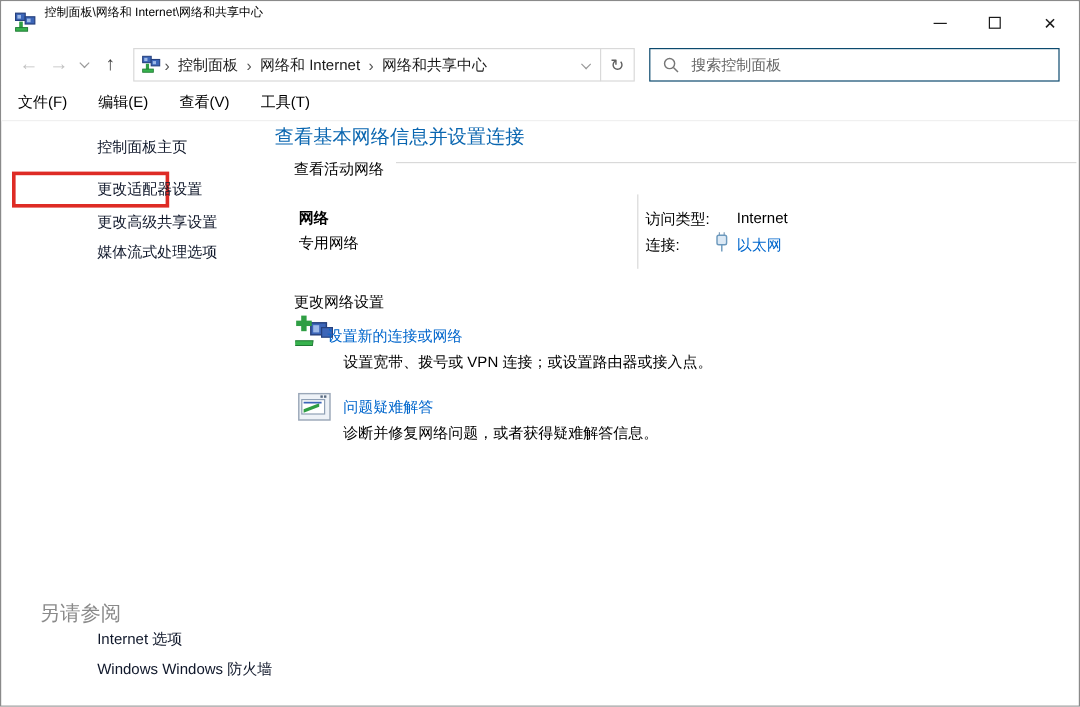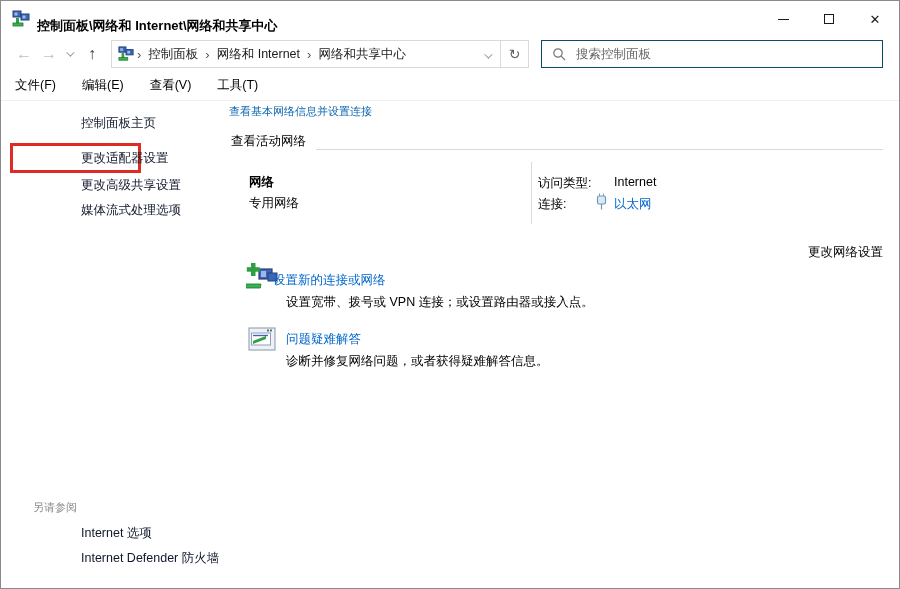--- a/index.html
+++ b/index.html
@@ -5,21 +5,21 @@
   * { margin:0; padding:0; box-sizing:border-box; }
   html,body { background:#fff; }
   body { font-family:"Liberation Sans","DejaVu Sans",sans-serif; }
   .window{
     position:relative; width:900px; height:589px; background:#fff;
     border:1px solid #8a8a8a; overflow:hidden;
   }
   
   .titlebar{ position:absolute; left:0; top:0; width:100%; height:36px; background:#fff; }
   .titlebar .app-icon{ position:absolute; left:11px; top:9px; }
-  .titlebar .title{ position:absolute; left:36px; top:16px; font-size:13px; color:#000; white-space:nowrap;font-weight:bold; }
+  .titlebar .title{ position:absolute; left:36px; top:2px; font-size:10px; color:#000; white-space:nowrap; }
   .win-controls{ position:absolute; right:1px; top:0; height:36px; display:flex; }
   .win-btn{ width:46px; height:36px; display:flex; align-items:center; justify-content:center; }
   .glyph-min{ width:11px; height:1px; background:#1a1a1a; }
   .glyph-max{ width:10px; height:10px; border:1px solid #1a1a1a; }
   .glyph-close{ font-size:13px; color:#1a1a1a; line-height:1; }
   
   .toolbar{ position:absolute; left:0; top:36px; width:100%; height:34px; background:#fff; }
   .nav-btn{ position:absolute; top:0; height:34px; display:flex; align-items:center; justify-content:center; font-size:16px; }
   .nav-back{ left:10px; width:26px; color:#c0c0c0; }
   .nav-fwd{ left:36px; width:24px; color:#c0c0c0; }
@@ -49,25 +49,25 @@
   .searchbox input::placeholder{ color:#666; }
   
   .menubar{
     position:absolute; left:0; top:70px; width:100%; height:30px;
     display:flex; align-items:center; padding-left:14px; gap:26px;
     border-bottom:1px solid #f0f0f0; background:#fff;
   }
   .menu-item{ font-size:12.5px; color:#000; }
   
   .side-link{ position:absolute; font-size:12.5px; color:#0f172a; white-space:nowrap; cursor:pointer;margin-left:48px; }
-  .side-gray{ position:absolute; font-size:11px; color:#8a8a8a; white-space:nowrap; }
+  .side-gray{ position:absolute; font-size:17px; color:#8a8a8a; white-space:nowrap; }
   .red-box{ position:absolute; left:9px; top:142px; width:131px; height:30px; border:3px solid #de2b25; }
   
-  .main-title{ position:absolute; left:228px; top:103px; font-size:11px; color:#0a66b0; white-space:nowrap; }
-  .sec-row{ position:absolute; left:230px; width:652px; display:flex; align-items:flex-end; }
+  .main-title{ position:absolute; left:228px; top:103px; font-size:16px; color:#0a66b0; white-space:nowrap; }
+  .sec-row{ position:absolute; left:244px; width:652px; display:flex; align-items:flex-start; }
   .sec-label{ font-size:12.5px; color:#000; white-space:nowrap; }
   .sec-line{ flex:1; height:1px; background:#d9d9d9; margin-left:10px; margin-top:2px; }
   .net-name{ position:absolute; left:248px; top:173px; font-size:12.5px; font-weight:bold; color:#000; }
   .net-type{ position:absolute; left:248px; top:194px; font-size:12.5px; color:#000; }
   .v-divider{ position:absolute; left:530px; top:161px; width:1px; height:62px; background:#d9d9d9; }
   .info-label{ position:absolute; font-size:12.5px; color:#000; }
   .info-value{ position:absolute; font-size:12.5px; color:#000; }
   .link{ color:#0066cc; cursor:pointer; text-decoration:none; }
   .task-link{ position:absolute; font-size:12.5px; color:#0066cc; cursor:pointer; white-space:nowrap; }
   .task-desc{ position:absolute; font-size:12.5px; color:#000; white-space:nowrap; }
@@ -151,21 +151,21 @@
   </div>
 
   <span class="side-link" style="left:32px; top:114px;">控制面板主页</span>
   <div class="red-box"></div>
   <span class="side-link" style="left:32px; top:149px;text-align:center;">更改适配器设置</span>
   <span class="side-link" style="left:32px; top:176px;">更改高级共享设置</span>
   <span class="side-link" style="left:32px; top:201px;">媒体流式处理选项</span>
 
   <span class="side-gray" style="left:32px; top:499px;">另请参阅</span>
   <span class="side-link" style="left:32px; top:524px;">Internet 选项</span>
-  <span class="side-link" style="left:32px; top:549px;">Internet Defender 防火墙</span>
+  <span class="side-link" style="left:32px; top:549px;">Windows Windows 防火墙</span>
 
   <div class="main-title">查看基本网络信息并设置连接</div>
 
   <div class="sec-row" style="top:132px;">
     <span class="sec-label">查看活动网络</span>
     <span class="sec-line"></span>
   </div>
 
   <span class="net-name">网络</span>
   <span class="net-type">专用网络</span>

